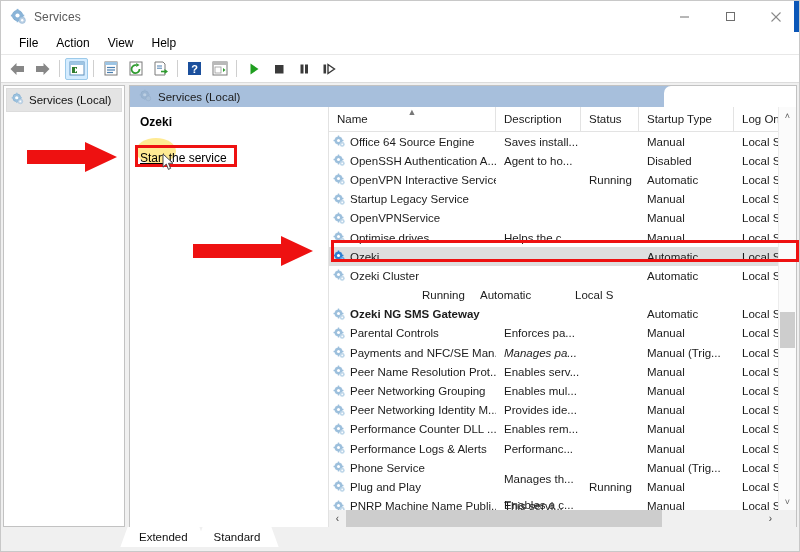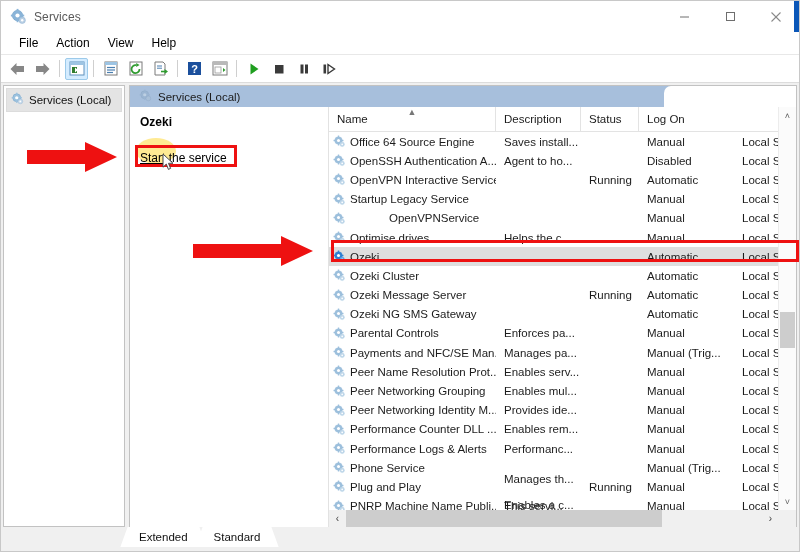--- a/index.html
+++ b/index.html
@@ -687,20 +687,23 @@
               <div class="lv-th" style="width:167px">
                 <span class="sort-caret">▲</span>
                 <span>Name</span>
               </div>
               <div class="lv-th" style="width:85px">
                 <span>Description</span>
               </div>
               <div class="lv-th" style="width:58px">
                 <span>Status</span>
               </div>
+              <div class="lv-th" style="width:95px">
+                <span>Startup Type</span>
+              </div>
               <div class="lv-th" style="width:55px;border-right:none;">
                 <span>Log On</span>
               </div>
             </div>
 
             <div class="lv-rows" id="rows-container">
                 <div class="lv-row">
                   <div class="cell name" style="width: 167px; min-width: 167px;">
                     <span class="gear"><svg width="13" height="13" viewBox="0 0 17 17">
                         <circle cx="7.2" cy="7.2" r="5" fill="#9cbfdc" stroke="#9cbfdc" stroke-width="0.5"></circle>
@@ -778,21 +781,21 @@
                         <circle cx="12" cy="12.2" r="1.1" fill="#ffffff"></circle>
                       </svg></span>
                     <span class="txt">Startup Legacy Service</span>
                   </div>
                   <div class="cell" style="width: 85px; min-width: 85px;"></div>
                   <div class="cell" style="width: 58px; min-width: 58px;"></div>
                   <div class="cell" style="width: 95px; min-width: 95px;">Manual</div>
                   <div class="cell" style="width: 55px; min-width: 55px;">Local S</div>
                 </div>
                 <div class="lv-row">
-                  <div class="cell name" style="width: 167px; min-width: 167px; gap: 39px;">
+                  <div class="cell name" style="width: 167px; min-width: 167px;">
                     <span class="gear"><svg width="13" height="13" viewBox="0 0 17 17">
                         <circle cx="7.2" cy="7.2" r="5" fill="#9cbfdc" stroke="#9cbfdc" stroke-width="0.5"></circle>
                         <circle cx="7.2" cy="7.2" r="2" fill="#ffffff"></circle>
                         <g fill="#9cbfdc">
                           <rect x="6.3" y="0.7" width="1.8" height="2.5"></rect>
                           <rect x="6.3" y="11.2" width="1.8" height="2.5"></rect>
                           <rect x="0.7" y="6.3" width="2.5" height="1.8"></rect>
                           <rect x="11.2" y="6.3" width="2.5" height="1.8"></rect>
                         </g>
                         <circle cx="12" cy="12.2" r="3.1" fill="#bed6e9" stroke="#bed6e9" stroke-width="0.4"></circle>
@@ -862,42 +865,27 @@
                         <circle cx="12" cy="12.2" r="1.1" fill="#ffffff"></circle>
                       </svg></span>
                     <span class="txt">Ozeki Cluster</span>
                   </div>
                   <div class="cell" style="width: 85px; min-width: 85px;"></div>
                   <div class="cell" style="width: 58px; min-width: 58px;"></div>
                   <div class="cell" style="width: 95px; min-width: 95px;">Automatic</div>
                   <div class="cell" style="width: 55px; min-width: 55px;">Local S</div>
                 </div>
                 <div class="lv-row">
-                  <div class="cell name" style="width: 167px; min-width: 167px;">
-                    <span class="gear"><svg width="13" height="13" viewBox="0 0 17 17">
-                        <circle cx="7.2" cy="7.2" r="5" fill="#9cbfdc" stroke="#9cbfdc" stroke-width="0.5"></circle>
-                        <circle cx="7.2" cy="7.2" r="2" fill="#ffffff"></circle>
-                        <g fill="#9cbfdc">
-                          <rect x="6.3" y="0.7" width="1.8" height="2.5"></rect>
-                          <rect x="6.3" y="11.2" width="1.8" height="2.5"></rect>
-                          <rect x="0.7" y="6.3" width="2.5" height="1.8"></rect>
-                          <rect x="11.2" y="6.3" width="2.5" height="1.8"></rect>
-                        </g>
-                        <circle cx="12" cy="12.2" r="3.1" fill="#bed6e9" stroke="#bed6e9" stroke-width="0.4"></circle>
-                        <circle cx="12" cy="12.2" r="1.1" fill="#ffffff"></circle>
-                      </svg></span>
-                    <span class="txt">Ozeki Message Server</span>
-                  </div>
                   <div class="cell" style="width: 85px; min-width: 85px;"></div>
                   <div class="cell" style="width: 58px; min-width: 58px;">Running</div>
                   <div class="cell" style="width: 95px; min-width: 95px;">Automatic</div>
                   <div class="cell" style="width: 55px; min-width: 55px;">Local S</div>
                 </div>
                 <div class="lv-row">
-                  <div class="cell name" style="width: 167px; min-width: 167px;">
+                  <div class="cell name" style="width: 167px; min-width: 167px; font-weight: bold;">
                     <span class="gear"><svg width="13" height="13" viewBox="0 0 17 17">
                         <circle cx="7.2" cy="7.2" r="5" fill="#9cbfdc" stroke="#9cbfdc" stroke-width="0.5"></circle>
                         <circle cx="7.2" cy="7.2" r="2" fill="#ffffff"></circle>
                         <g fill="#9cbfdc">
                           <rect x="6.3" y="0.7" width="1.8" height="2.5"></rect>
                           <rect x="6.3" y="11.2" width="1.8" height="2.5"></rect>
                           <rect x="0.7" y="6.3" width="2.5" height="1.8"></rect>
                           <rect x="11.2" y="6.3" width="2.5" height="1.8"></rect>
                         </g>
                         <circle cx="12" cy="12.2" r="3.1" fill="#bed6e9" stroke="#bed6e9" stroke-width="0.4"></circle>
@@ -940,21 +928,21 @@
                           <rect x="6.3" y="0.7" width="1.8" height="2.5"></rect>
                           <rect x="6.3" y="11.2" width="1.8" height="2.5"></rect>
                           <rect x="0.7" y="6.3" width="2.5" height="1.8"></rect>
                           <rect x="11.2" y="6.3" width="2.5" height="1.8"></rect>
                         </g>
                         <circle cx="12" cy="12.2" r="3.1" fill="#bed6e9" stroke="#bed6e9" stroke-width="0.4"></circle>
                         <circle cx="12" cy="12.2" r="1.1" fill="#ffffff"></circle>
                       </svg></span>
                     <span class="txt">Payments and NFC/SE Man...</span>
                   </div>
-                  <div class="cell" style="width: 85px; min-width: 85px;">Manages pa...</div>
+                  <div class="cell" style="width: 85px; min-width: 85px; font-style: italic;">Manages pa...</div>
                   <div class="cell" style="width: 58px; min-width: 58px;"></div>
                   <div class="cell" style="width: 95px; min-width: 95px;">Manual (Trig...</div>
                   <div class="cell" style="width: 55px; min-width: 55px;">Local S</div>
                 </div>
                 <div class="lv-row">
                   <div class="cell name" style="width: 167px; min-width: 167px;">
                     <span class="gear"><svg width="13" height="13" viewBox="0 0 17 17">
                         <circle cx="7.2" cy="7.2" r="5" fill="#9cbfdc" stroke="#9cbfdc" stroke-width="0.5"></circle>
                         <circle cx="7.2" cy="7.2" r="2" fill="#ffffff"></circle>
                         <g fill="#9cbfdc">

